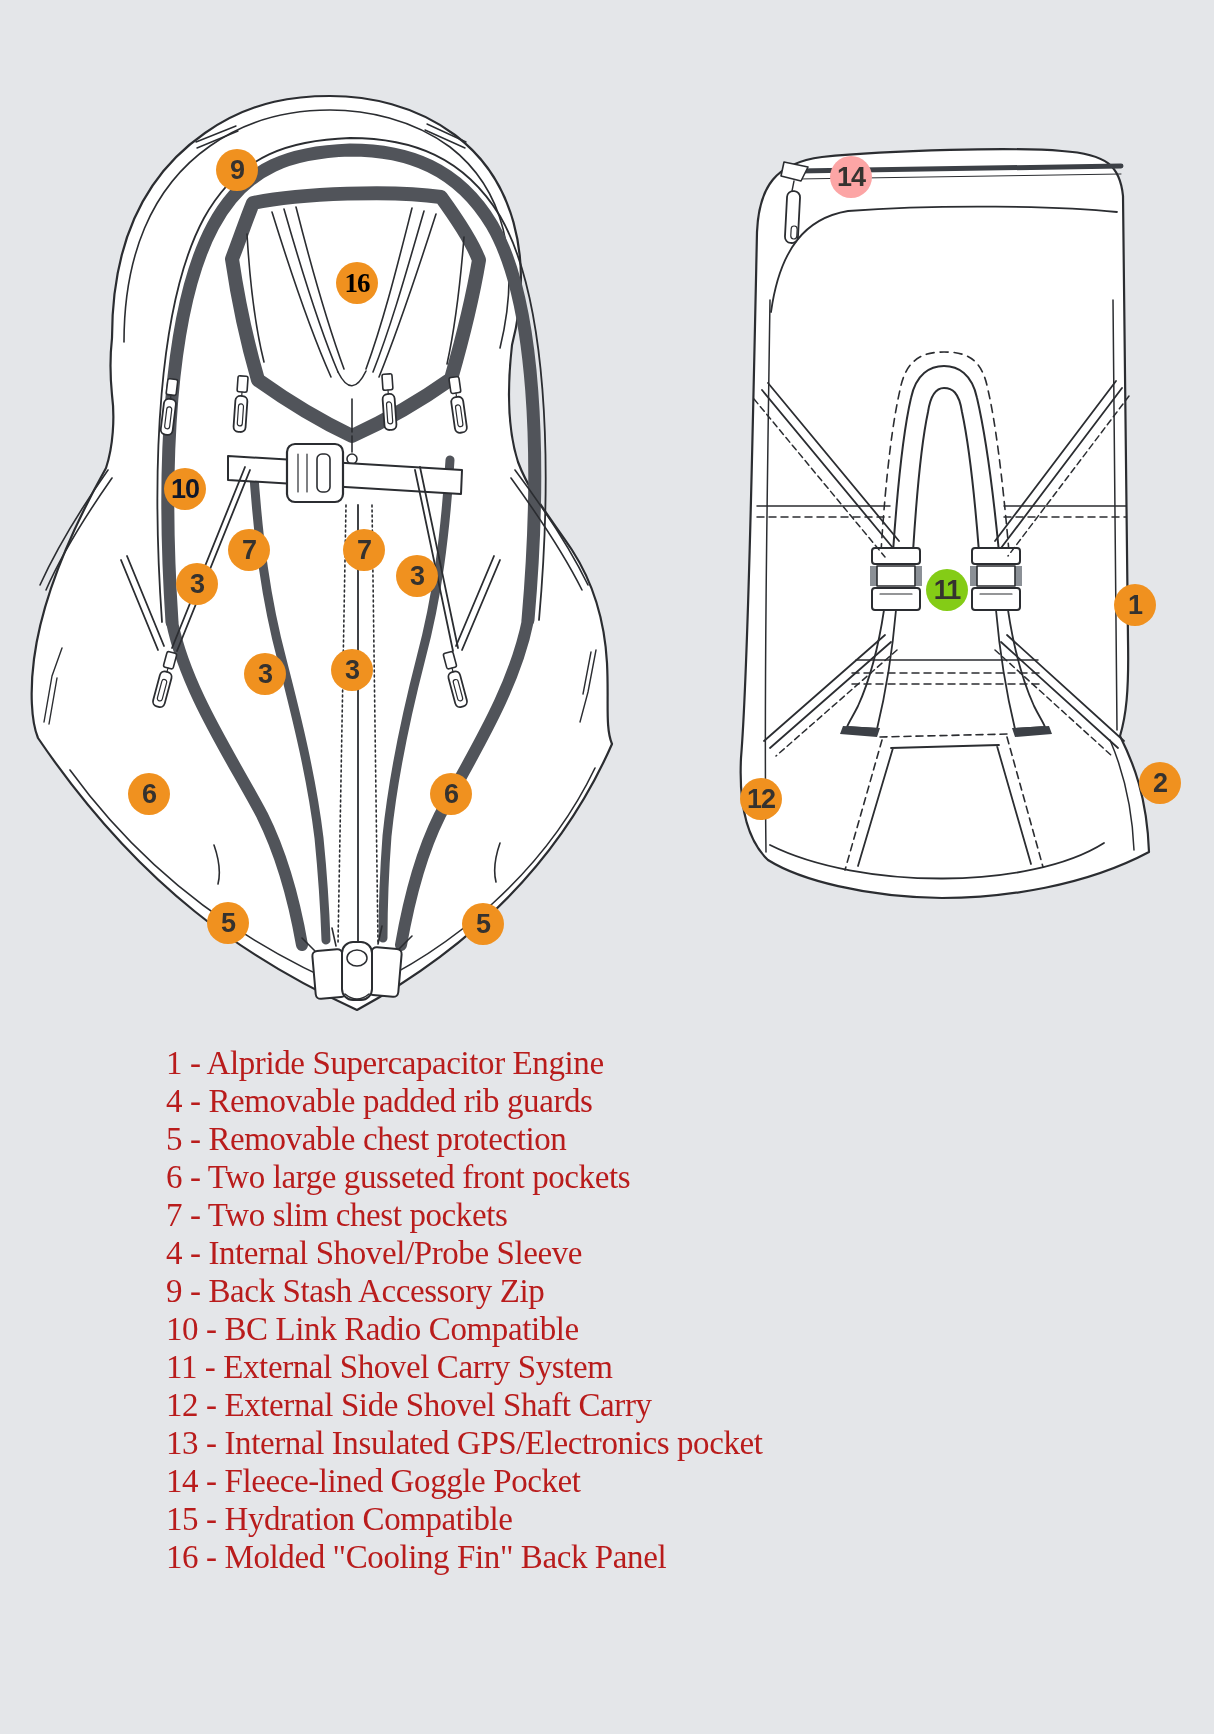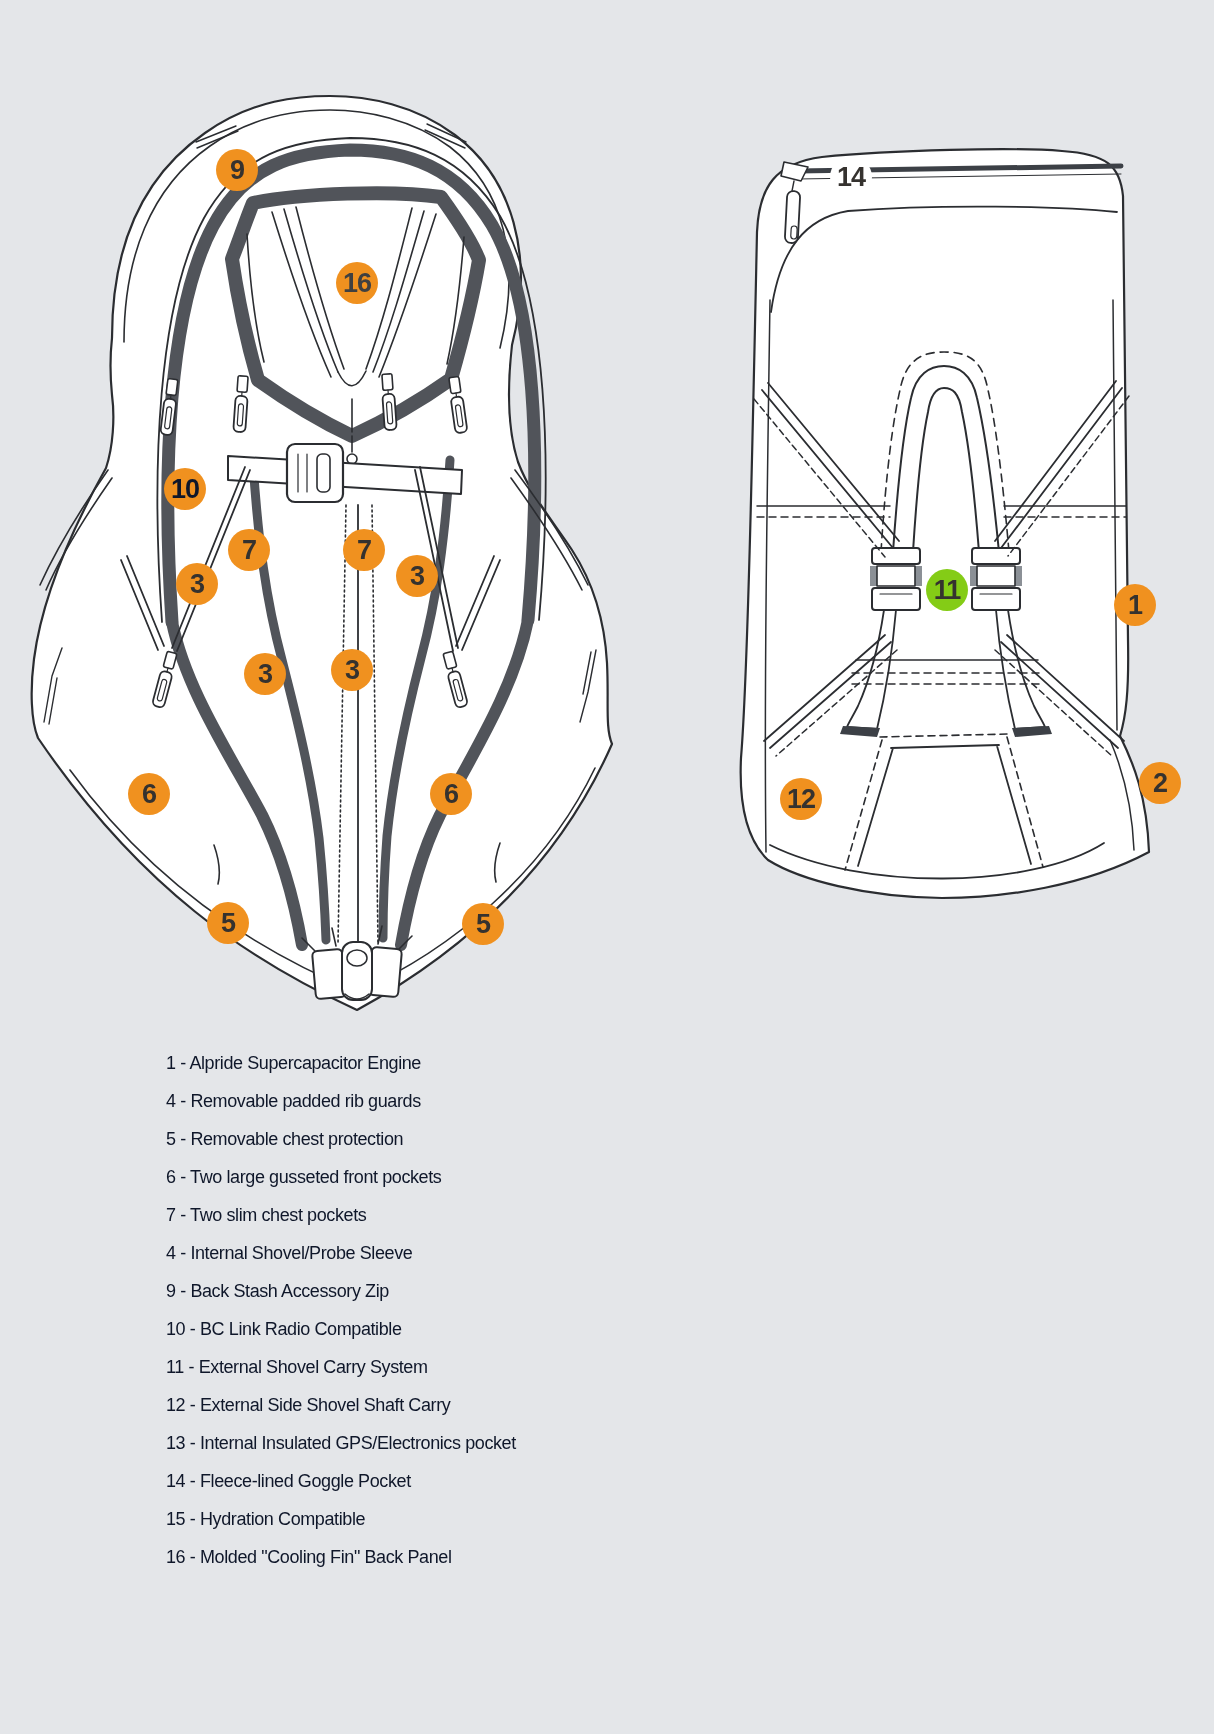--- a/index.html
+++ b/index.html
@@ -13,21 +13,21 @@
   #lineart{position:absolute;left:0;top:0;}
   #markers{position:absolute;left:0;top:0;width:1214px;height:1734px;pointer-events:none;}
   .marker{
     position:absolute;width:42px;height:42px;border-radius:50%;
     display:flex;align-items:center;justify-content:center;
     font-size:27px;font-weight:bold;color:#35322f;
     letter-spacing:-1px;
   }
   #legend{
     position:absolute;left:166px;top:1044px;width:700px;
-    color:#0f172a;font-size:18px;line-height:38px;letter-spacing:-0.4px;
+    color:#b91c1c;font-size:33px;line-height:38px;letter-spacing:-0.4px;font-family:Liberation Serif, serif;
   }
   .legend-line{white-space:nowrap;}
 </style>
 </head>
 <body>
 
 <div id="canvas">
 
   <svg id="lineart" width="1214" height="1734" viewBox="0 0 1214 1734" fill="none" stroke-linecap="round" stroke-linejoin="round">
 
@@ -198,37 +198,37 @@
 
       <path stroke-width="1.8" d="M 891,748 L 999,745 M 893,748 L 858,866 M 997,746 L 1031,864"></path>
       <path stroke-width="1.6" stroke-dasharray="7 5" d="M 880,737 L 1009,734 M 882,740 L 845,870 M 1007,737 L 1043,867"></path>
 
       <path stroke-width="1.8" d="M 770,845 C 860,890 1030,890 1104,843"></path>
     </g>
   </svg>
 
   <div id="markers">
       <div class="marker" style="left: 216px; top: 149px; background: rgb(240, 145, 31); color: rgb(53, 50, 47);">9</div>
-      <div class="marker" style="left: 336px; top: 262px; background: rgb(240, 145, 31); color: #404040;">16</div>
+      <div class="marker" style="left: 336px; top: 262px; background: rgb(240, 145, 31); color: #000000; font-family: Liberation Serif, serif;">16</div>
       <div class="marker" style="left: 164px; top: 468px; background: rgb(240, 145, 31); color: #0f172a;">10</div>
       <div class="marker" style="left: 228px; top: 529px; background: rgb(240, 145, 31); color: rgb(53, 50, 47);">7</div>
       <div class="marker" style="left: 343px; top: 529px; background: rgb(240, 145, 31); color: rgb(53, 50, 47);">7</div>
       <div class="marker" style="left: 176px; top: 563px; background: rgb(240, 145, 31); color: rgb(53, 50, 47);">3</div>
       <div class="marker" style="left: 396px; top: 555px; background: rgb(240, 145, 31); color: rgb(53, 50, 47);">3</div>
       <div class="marker" style="left: 244px; top: 653px; background: rgb(240, 145, 31); color: rgb(53, 50, 47);">3</div>
       <div class="marker" style="left: 331px; top: 649px; background: rgb(240, 145, 31); color: rgb(53, 50, 47);">3</div>
       <div class="marker" style="left: 128px; top: 773px; background: rgb(240, 145, 31); color: rgb(53, 50, 47);">6</div>
       <div class="marker" style="left: 430px; top: 773px; background: rgb(240, 145, 31); color: rgb(53, 50, 47);">6</div>
       <div class="marker" style="left: 207px; top: 902px; background: rgb(240, 145, 31); color: rgb(53, 50, 47);">5</div>
       <div class="marker" style="left: 462px; top: 903px; background: rgb(240, 145, 31); color: rgb(53, 50, 47);">5</div>
-      <div class="marker" style="left: 830px; top: 156px; background: #ffffff; color: rgb(53, 50, 47);">14</div>
+      <div class="marker" style="left: 830px; top: 156px; background: #fca5a5; color: rgb(53, 50, 47);">14</div>
       <div class="marker" style="left: 926px; top: 569px; background: #84cc16; color: rgb(53, 50, 47);">11</div>
       <div class="marker" style="left: 1114px; top: 584px; background: rgb(240, 145, 31); color: rgb(53, 50, 47);">1</div>
       <div class="marker" style="left: 1139px; top: 762px; background: rgb(240, 145, 31); color: rgb(53, 50, 47);">2</div>
-      <div class="marker" style="left: 780px; top: 778px; background: rgb(240, 145, 31); color: rgb(53, 50, 47);">12</div>
+      <div class="marker" style="left: 740px; top: 778px; background: rgb(240, 145, 31); color: rgb(53, 50, 47);">12</div>
     </div>
 
   <div id="legend">
       <div class="legend-line">1 - Alpride Supercapacitor Engine</div>
       <div class="legend-line">4 - Removable padded rib guards</div>
       <div class="legend-line">5 - Removable chest protection</div>
       <div class="legend-line">6 - Two large gusseted front pockets</div>
       <div class="legend-line">7 - Two slim chest pockets</div>
       <div class="legend-line">4 - Internal Shovel/Probe Sleeve</div>
       <div class="legend-line">9 - Back Stash Accessory Zip</div>

